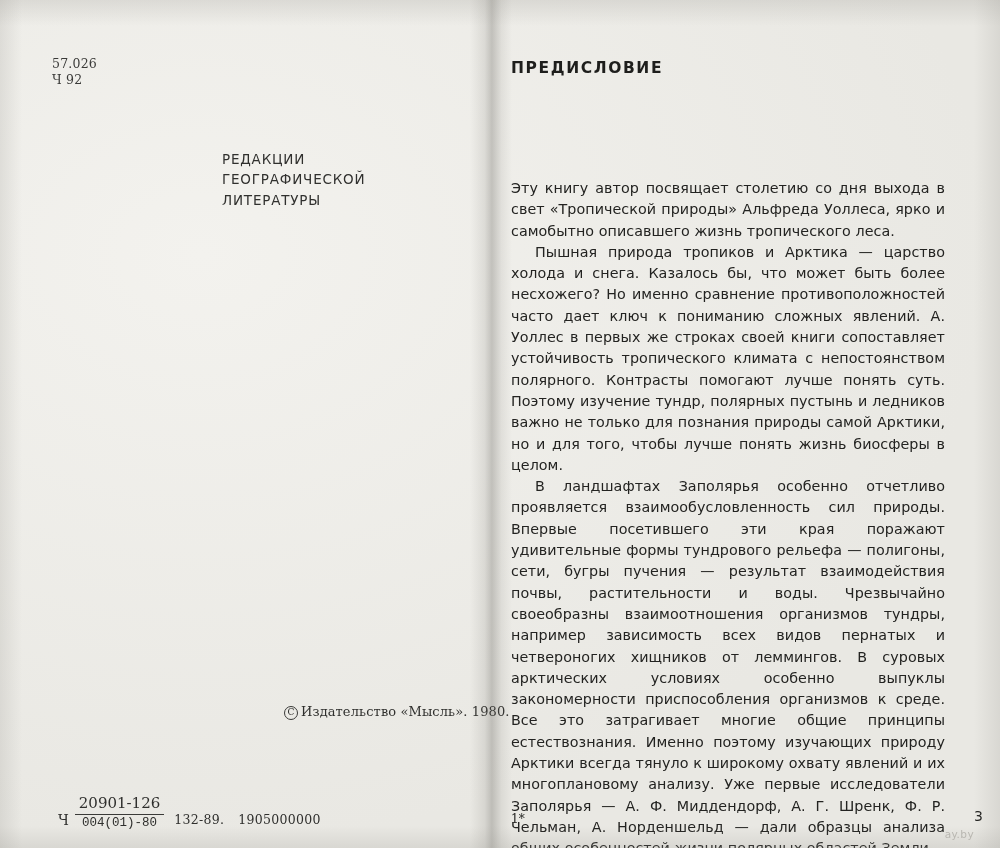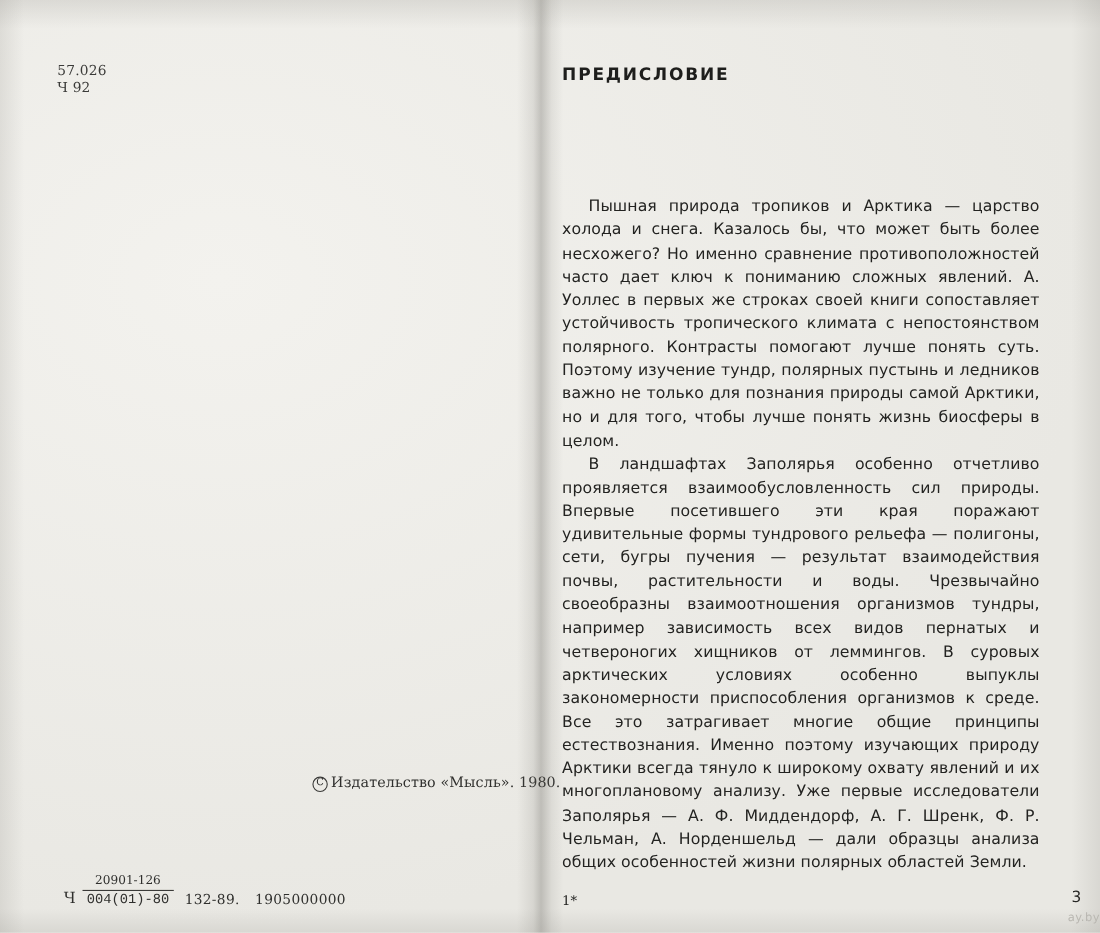--- a/index.html
+++ b/index.html
@@ -125,21 +125,21 @@
   }
   .classmark .frac {
     display: inline-block;
     text-align: center;
     line-height: 1.25;
   }
   .classmark .frac .num {
     display: block;
     padding: 0 4px 1px 4px;
     border-bottom: 1px solid #3a3a38;
-    font-size: 11px;
+    font-size: 15px;
   }
   .classmark .frac .den {
     display: block;
     padding: 1px 4px 0 4px;
     font-size: 12.5px;
     font-family: Liberation Mono, monospace;
   }
   .classmark .tail {
     margin-left: 10px;
     padding-top: 14px;
@@ -195,39 +195,44 @@
   }
   .sig {
     position: absolute;
     left: 11px; top: 812px;
     font-family: "DejaVu Serif", serif;
     font-size: 12px;
     color: #232321;
   }
   .watermark {
     position: absolute;
-    right: 0; bottom: 8px;
+    right: 26px; bottom: 8px;
     font-family: "DejaVu Sans", sans-serif;
     font-size: 10.5px;
     color: #b9b7b1;
     letter-spacing: 0.4px;
   }
 </style>
 </head>
 <body>
 
 <div class="page">
 
   <div class="left-page">
 
     <div class="udk">
       <div>57.026</div>
       <div>Ч 92</div>
     </div>
 
+    <div class="redaction">
+      <div>РЕДАКЦИИ</div>
+      <div>ГЕОГРАФИЧЕСКОЙ</div>
+      <div>ЛИТЕРАТУРЫ</div>
+    </div>
 
     <div class="copyright">
       <span class="cmark">C</span><span>Издательство «Мысль». 1980.</span>
     </div>
 
     <div class="classmark">
       <span class="ch">Ч</span>
       <span class="frac">
         <span class="num">20901-126</span>
         <span class="den">004(01)-80</span>
@@ -238,20 +243,21 @@
 
   </div>
 
   <div class="gutter"></div>
 
   <div class="right-page">
 
     <div class="preface-title">ПРЕДИСЛОВИЕ</div>
 
     <div class="body-text">
+      <p class="first">Эту книгу автор посвящает столетию со дня выхода в свет «Тропической природы» Альфреда Уоллеса, ярко и самобытно описавшего жизнь тропического леса.</p>
       <p>Пышная природа тропиков и Арктика — царство холода и снега. Казалось бы, что может быть более несхожего? Но именно сравнение противоположностей часто дает ключ к пониманию сложных явлений. А. Уоллес в первых же строках своей книги сопоставляет устойчивость тропического климата с непостоянством полярного. Контрасты помогают лучше понять суть. Поэтому изучение тундр, полярных пустынь и ледников важно не только для познания природы самой Арктики, но и для того, чтобы лучше понять жизнь биосферы в целом.</p>
       <p>В ландшафтах Заполярья особенно отчетливо проявляется взаимообусловленность сил природы. Впервые посетившего эти края поражают удивительные формы тундрового рельефа — полигоны, сети, бугры пучения — результат взаимодействия почвы, растительности и воды. Чрезвычайно своеобразны взаимоотношения организмов тундры, например зависимость всех видов пернатых и четвероногих хищников от леммингов. В суровых арктических условиях особенно выпуклы закономерности приспособления организмов к среде. Все это затрагивает многие общие принципы естествознания. Именно поэтому изучающих природу Арктики всегда тянуло к широкому охвату явлений и их многоплановому анализу. Уже первые исследователи Заполярья — А. Ф. Миддендорф, А. Г. Шренк, Ф. Р. Чельман, А. Норденшельд — дали образцы анализа общих особенностей жизни полярных областей Земли.</p>
 
     </div>
 
     <div class="sig">1*</div>
     <div class="folio">3</div>
 
   </div>
 

